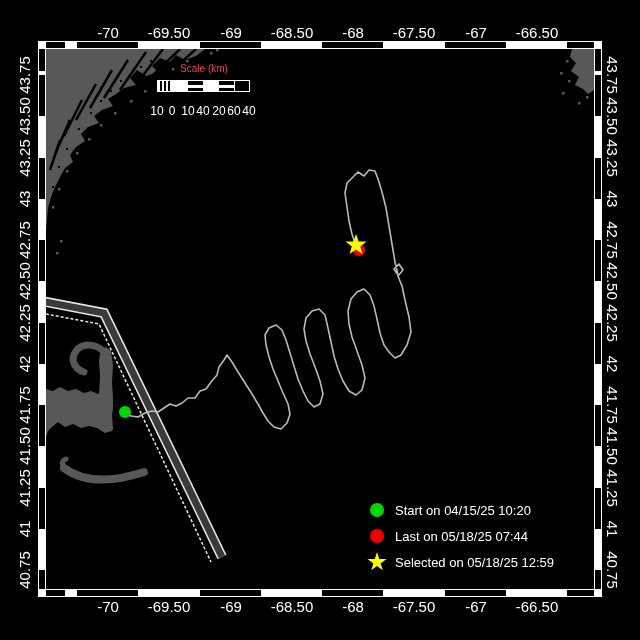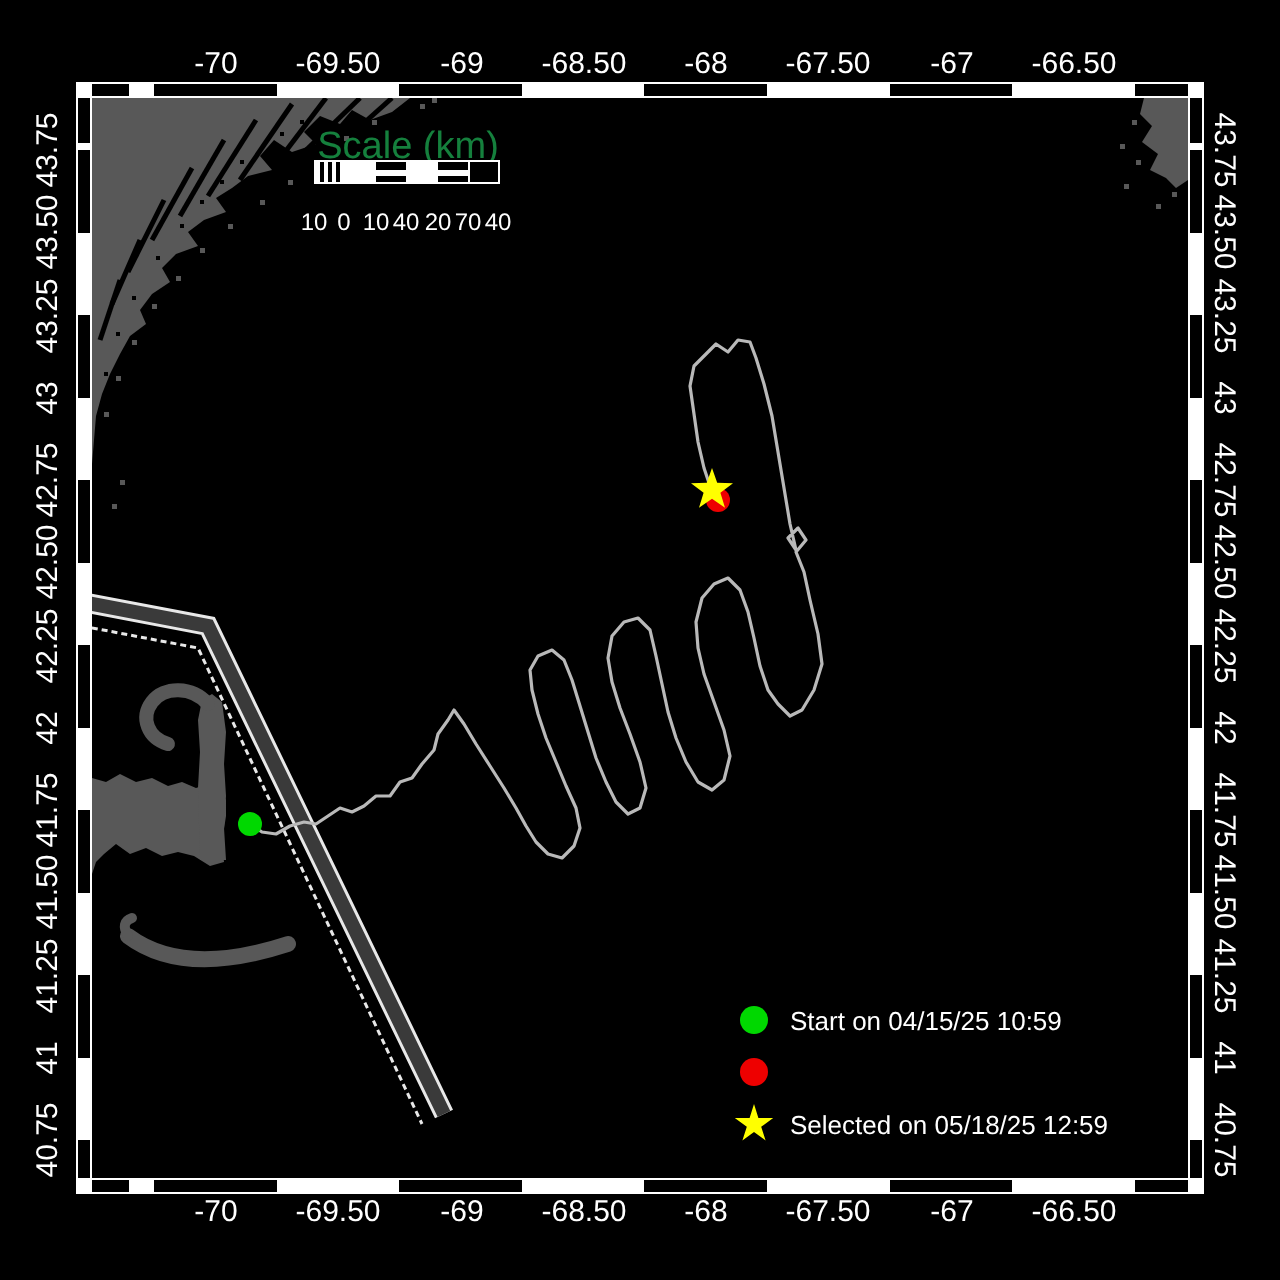--- a/index.html
+++ b/index.html
@@ -18,21 +18,21 @@
   .fr.corner{width:8px;height:8px;background:#fff;}
   
   .axlab{position:absolute;color:#fff;font-size:15px;white-space:pre;transform:translate(-50%,-50%);}
   .axlab.rotl{transform:translate(-50%,-50%) rotate(-90deg);}
   .axlab.rotr{transform:translate(-50%,-50%) rotate(90deg);}
   
   #map-svg{position:absolute;left:46px;top:49px;width:548px;height:540px;}
   
   #scalebar{position:absolute;left:0;top:0;}
   .sb-title{position:absolute;left:204px;top:63px;transform:translateX(-50%);
-            color:#15803d;font-size:19px;white-space:pre;}
+            color:#ef4444;font-size:10px;white-space:pre;}
   #sb-bar{position:absolute;left:157px;top:80px;width:93px;height:12px;box-sizing:border-box;
           border:1px solid #fff;display:flex;}
   .sb-seg{height:100%;border-right:1px solid #fff;box-sizing:border-box;}
   .sb-seg:last-child{border-right:none;}
   .sb-hatch{width:15px;background:repeating-linear-gradient(90deg,#fff 0 2px,#000 2px 4px);}
   .sb-solid{flex:1;background:#fff;}
   .sb-line{flex:1;background:linear-gradient(180deg,#000 0 4px,#fff 4px 7px,#000 7px 100%);}
   .sb-dark{flex:1;background:#000;}
   .sb-num{position:absolute;top:104px;transform:translateX(-50%);color:#fff;font-size:12px;white-space:pre;}
   
@@ -177,36 +177,37 @@
         <div class="sb-seg sb-solid"></div>
         <div class="sb-seg sb-line"></div>
         <div class="sb-seg sb-dark"></div>
       </div>
     <div id="sb-labels">
         <span class="sb-num" style="left: 157px;">10</span>
         <span class="sb-num" style="left: 172px;">0</span>
         <span class="sb-num" style="left: 188px;">10</span>
         <span class="sb-num" style="left: 203px;">40</span>
         <span class="sb-num" style="left: 219px;">20</span>
-        <span class="sb-num" style="left: 234px;">70</span>
+        <span class="sb-num" style="left: 234px;">60</span>
         <span class="sb-num" style="left: 249px;">40</span>
       </div>
   </div>
 
   <div id="legend">
     <div class="lg-row">
       <span class="lg-marker">
           <span class="lg-dot" style="background: rgb(0, 216, 0);"></span>
         </span>
-      <span class="lg-label">Start on 04/15/25 10:59</span>
+      <span class="lg-label">Start on 04/15/25 10:20</span>
     </div>
     <div class="lg-row">
       <span class="lg-marker">
           <span class="lg-dot" style="background: rgb(238, 0, 0);"></span>
         </span>
+      <span class="lg-label">Last on 05/18/25 07:44</span>
     </div>
     <div class="lg-row">
       <span class="lg-marker">
           <span class="lg-star" style="background: rgb(255, 255, 0);"></span>
         </span>
       <span class="lg-label">Selected on 05/18/25 12:59</span>
     </div>
   </div>
 </div>
 

